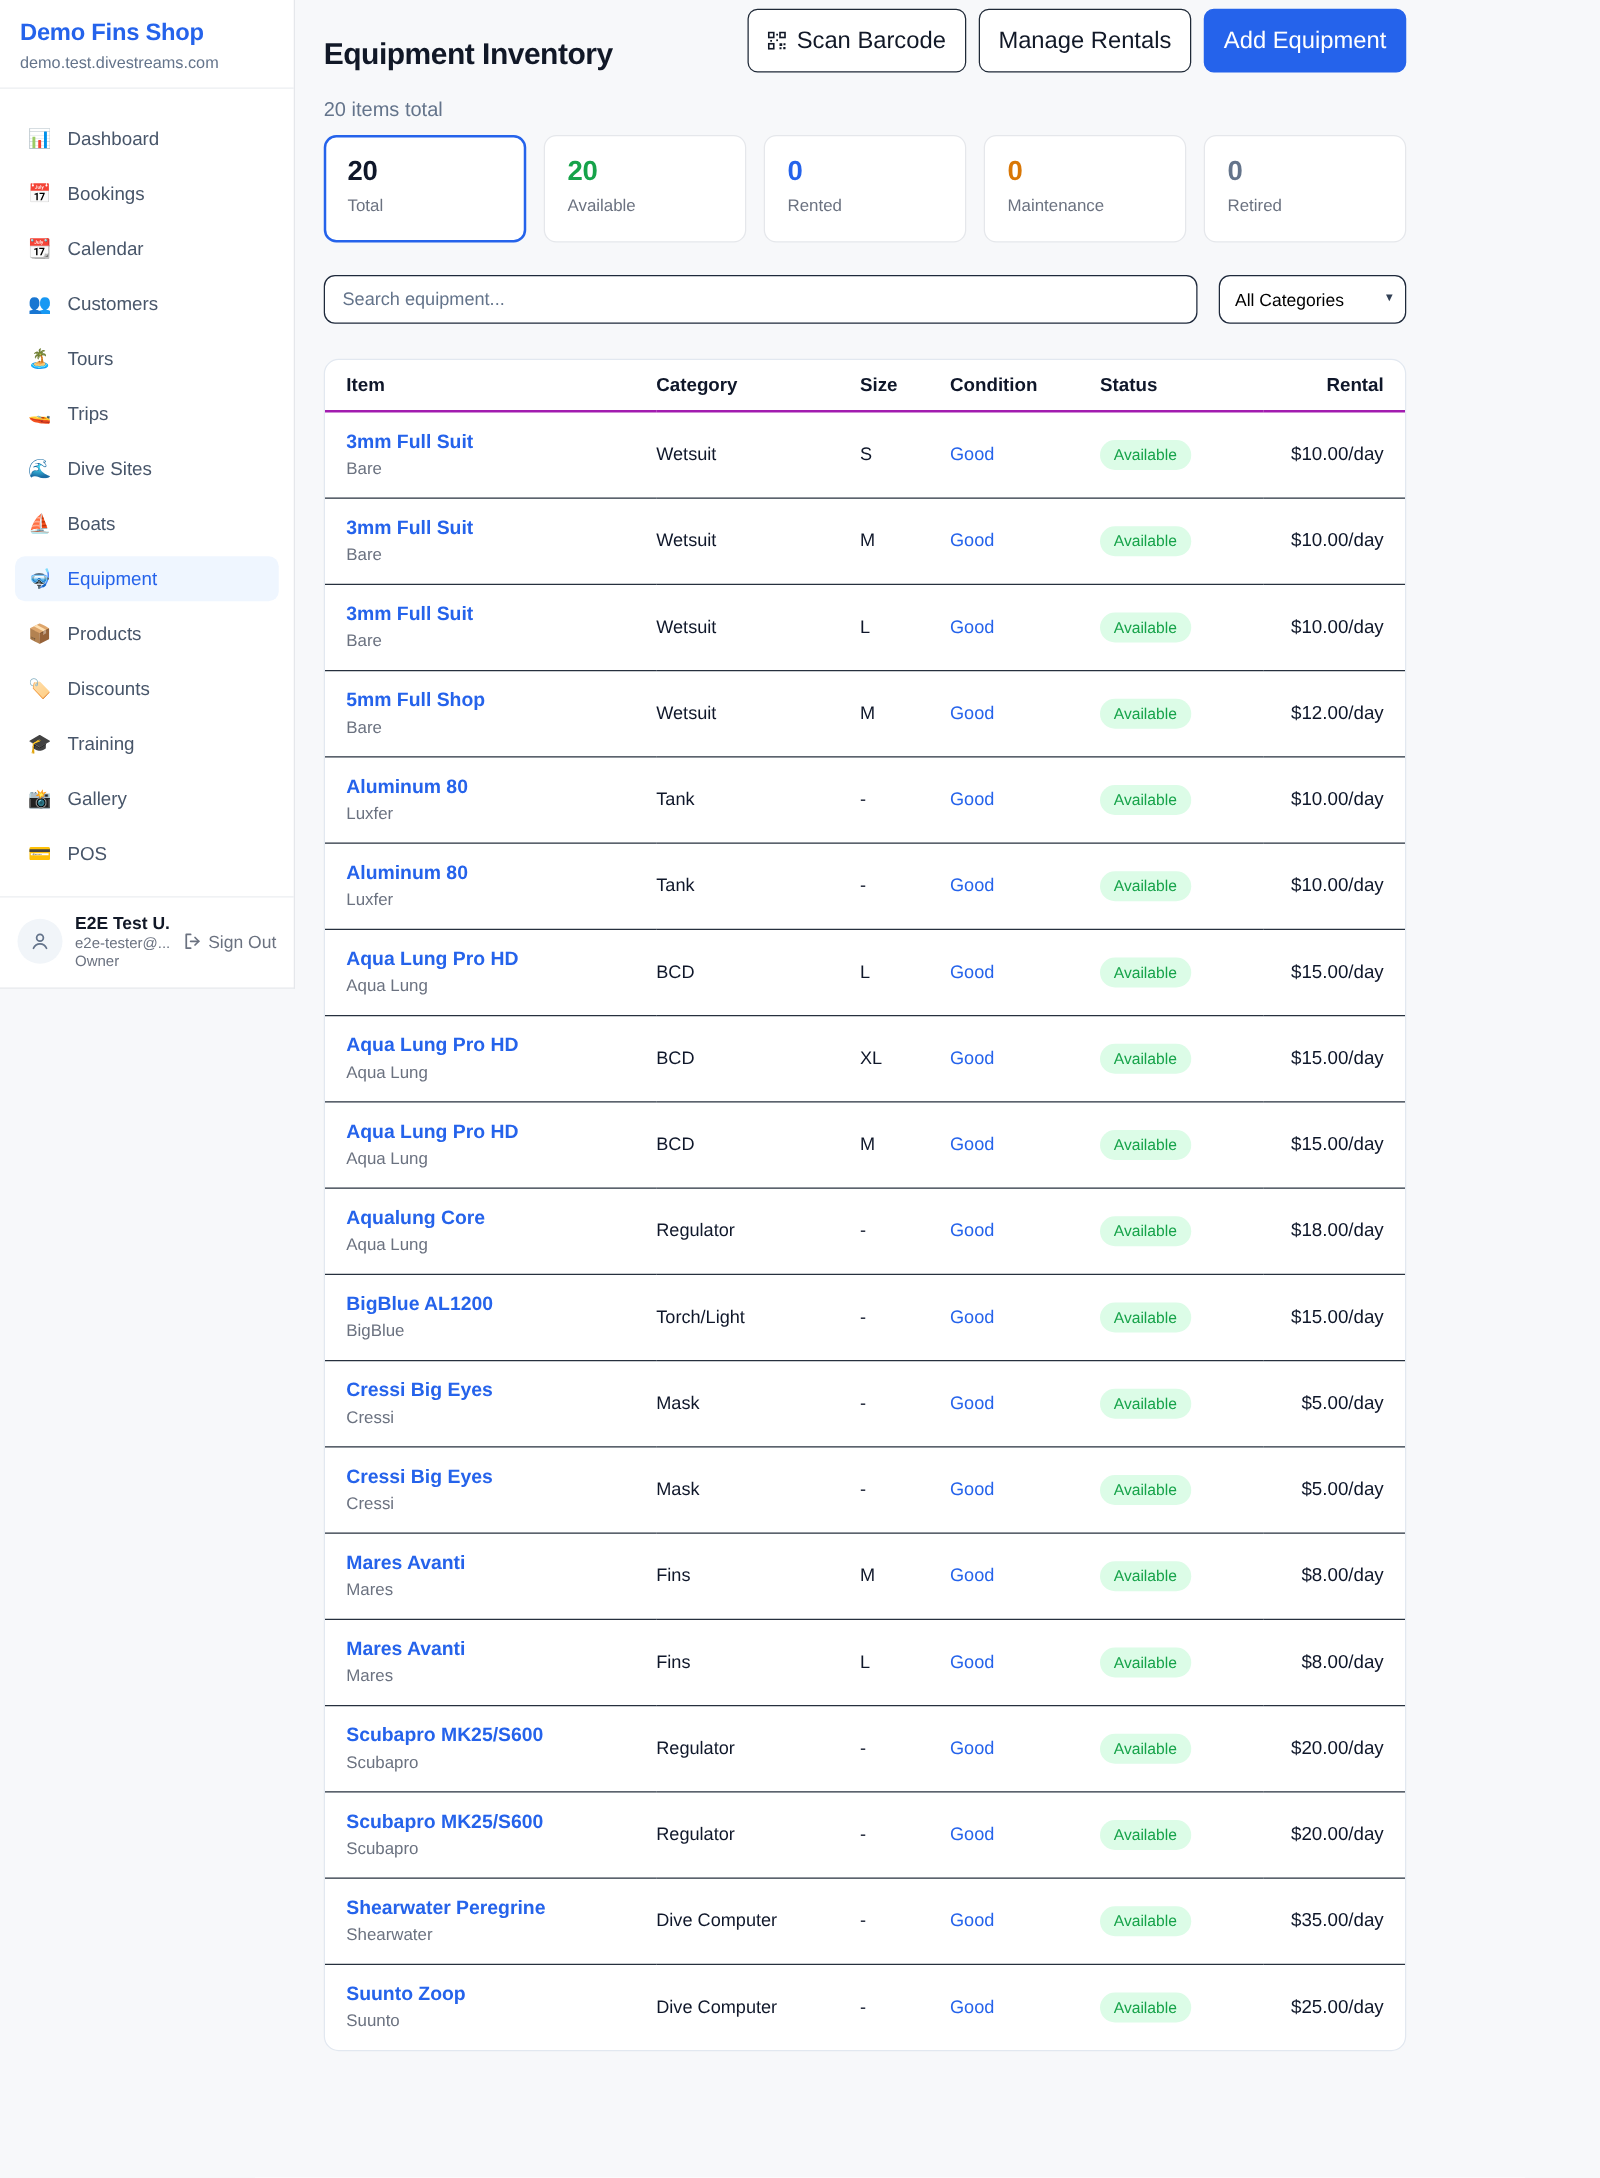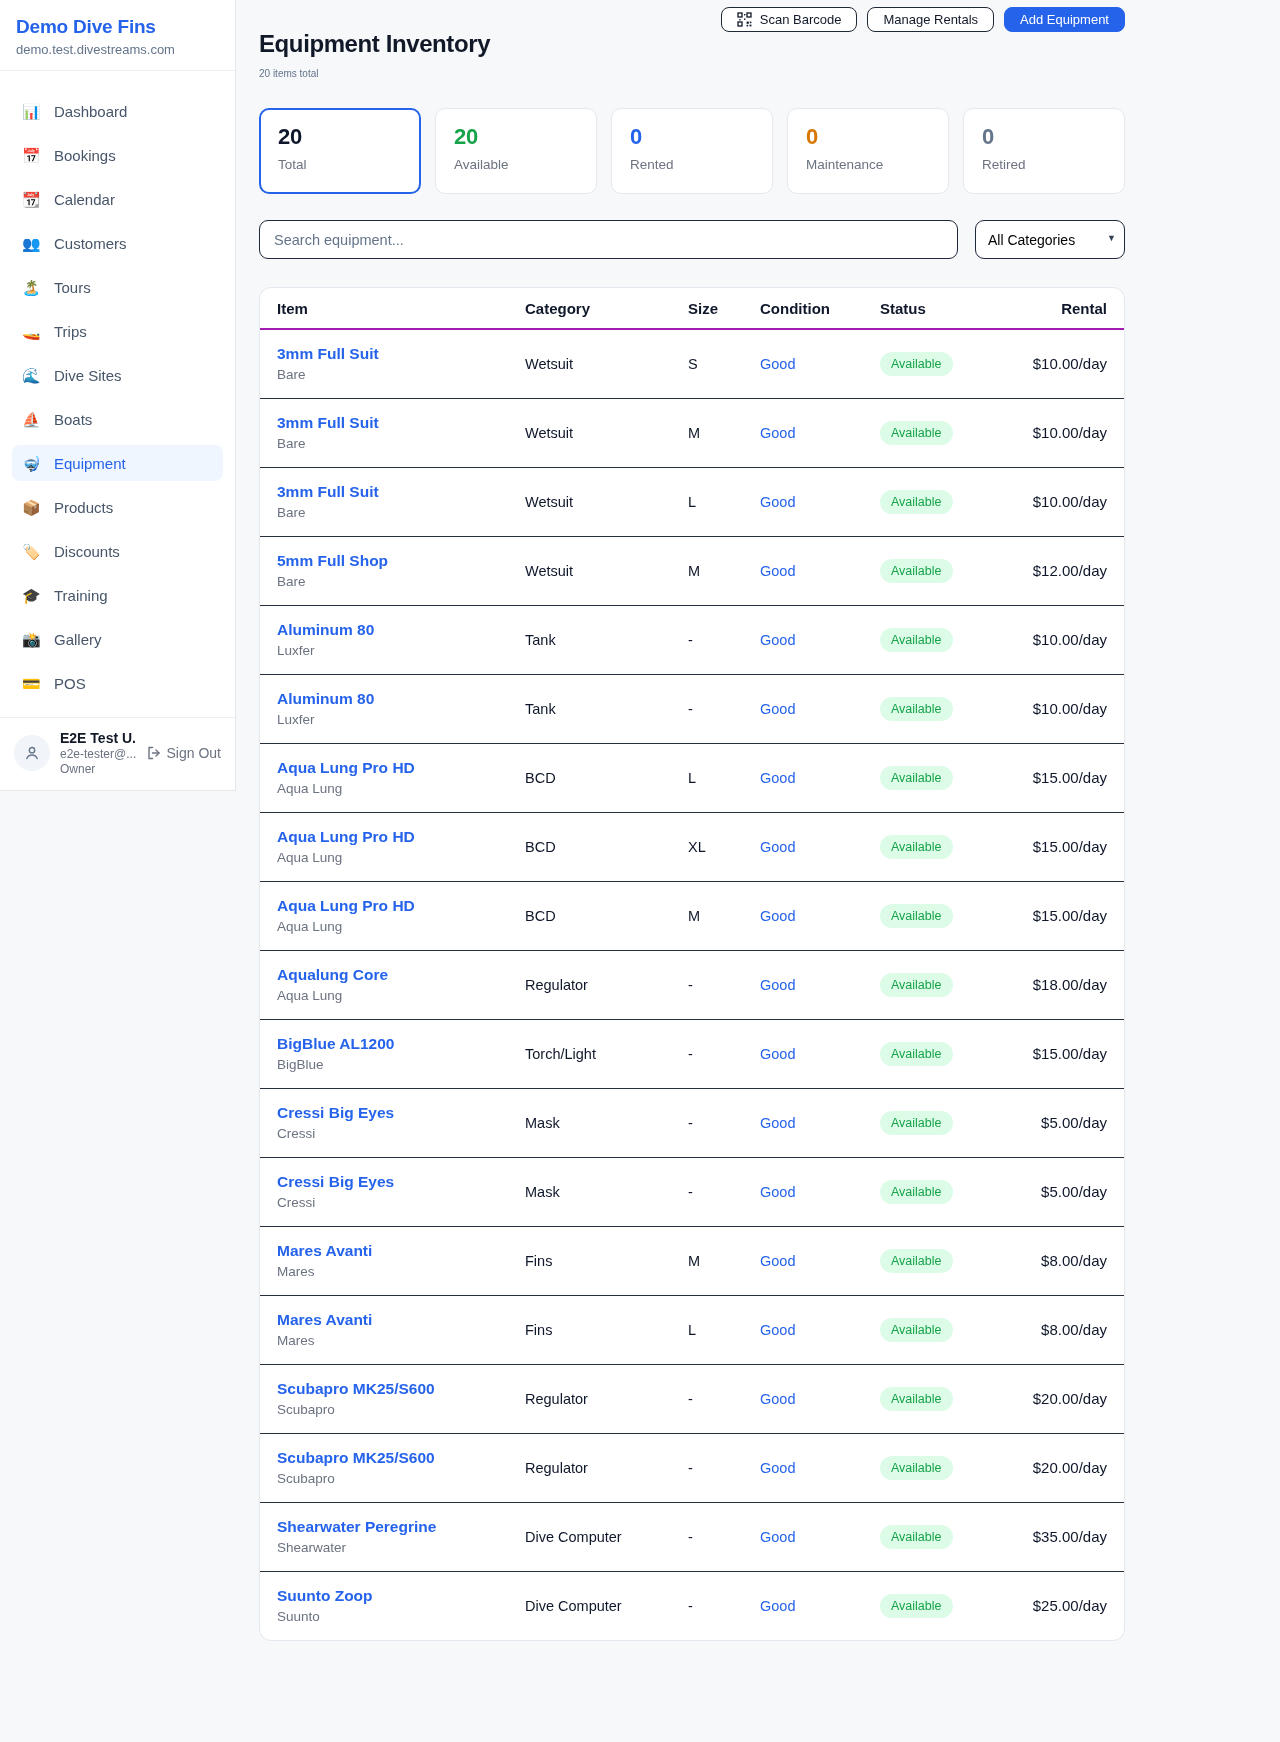--- a/index.html
+++ b/index.html
@@ -50,25 +50,25 @@
   .signout {
     display: flex; align-items: center; gap: 5px;
     color: #6b7280; font-size: 14px; cursor: pointer; flex: 0 0 auto;
     background: none; border: none; font-family: inherit;
   }
 
   
   .main { position: absolute; left: 259px; top: 0; width: 866px; }
   .page-header { position: absolute; top: 30px; left: 0; width: 100%; }
   .page-title { font-size: 24px; font-weight: 800; color: #111827; letter-spacing: -0.4px; }
-  .page-subtitle { font-size: 10px; color: #64748b; margin-top: 10px; }
+  .page-subtitle { font-size: 16px; color: #64748b; margin-top: 22px; }
   .header-actions { position: absolute; top: 7px; right: 0; display: flex; gap: 10px; }
   .btn {
-    height: 25px; display: inline-flex; align-items: center; gap: 8px;
-    padding: 0 15px; border-radius: 8px; font-size: 13px; cursor: pointer;
+    height: 51px; display: inline-flex; align-items: center; gap: 8px;
+    padding: 0 15px; border-radius: 8px; font-size: 19px; cursor: pointer;
     font-family: inherit; background: #ffffff;
     border: 1px solid #1f2937; color: #111827; font-weight: 500;
   }
   .btn.primary { background: #2563eb; border-color: #2563eb; color: #ffffff; font-weight: 500; }
 
   
   .stats { position: absolute; top: 108px; left: 0; width: 100%; display: flex; gap: 14px; }
   .stat-card {
     flex: 1; height: 86px; background: #ffffff;
     border: 1px solid #e5e7eb; border-radius: 10px;
@@ -126,21 +126,21 @@
   }
   td.cell-rental { font-size: 15px; color: #0f172a; }
 
   .icon-svg { display: block; }
 </style>
 </head>
 <body>
 
 <aside class="sidebar">
   <div class="brand">
-    <div class="brand-name">Demo Dive Fins</div>
+    <div class="brand-name">Demo Fins Shop</div>
     <div class="brand-domain">demo.test.divestreams.com</div>
   </div>
   <nav class="nav" id="nav-list">
       <div class="nav-item">
     <span class="nav-icon">📊</span>
     <span>Dashboard</span>
   </div>
       <div class="nav-item">
     <span class="nav-icon">📅</span>
     <span>Bookings</span>

